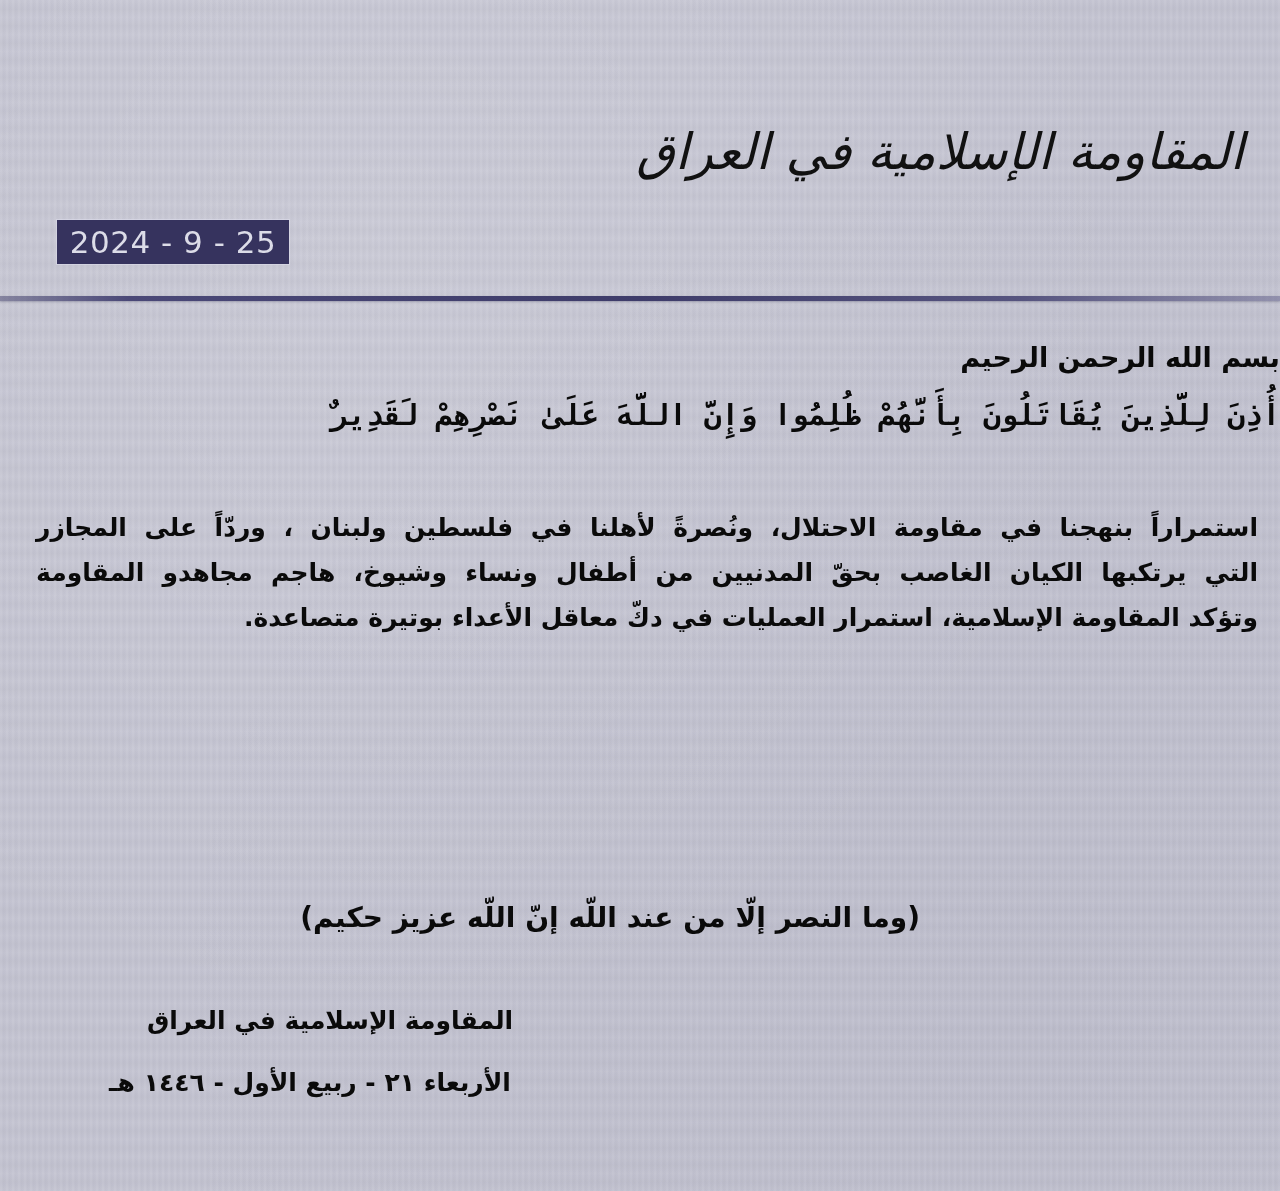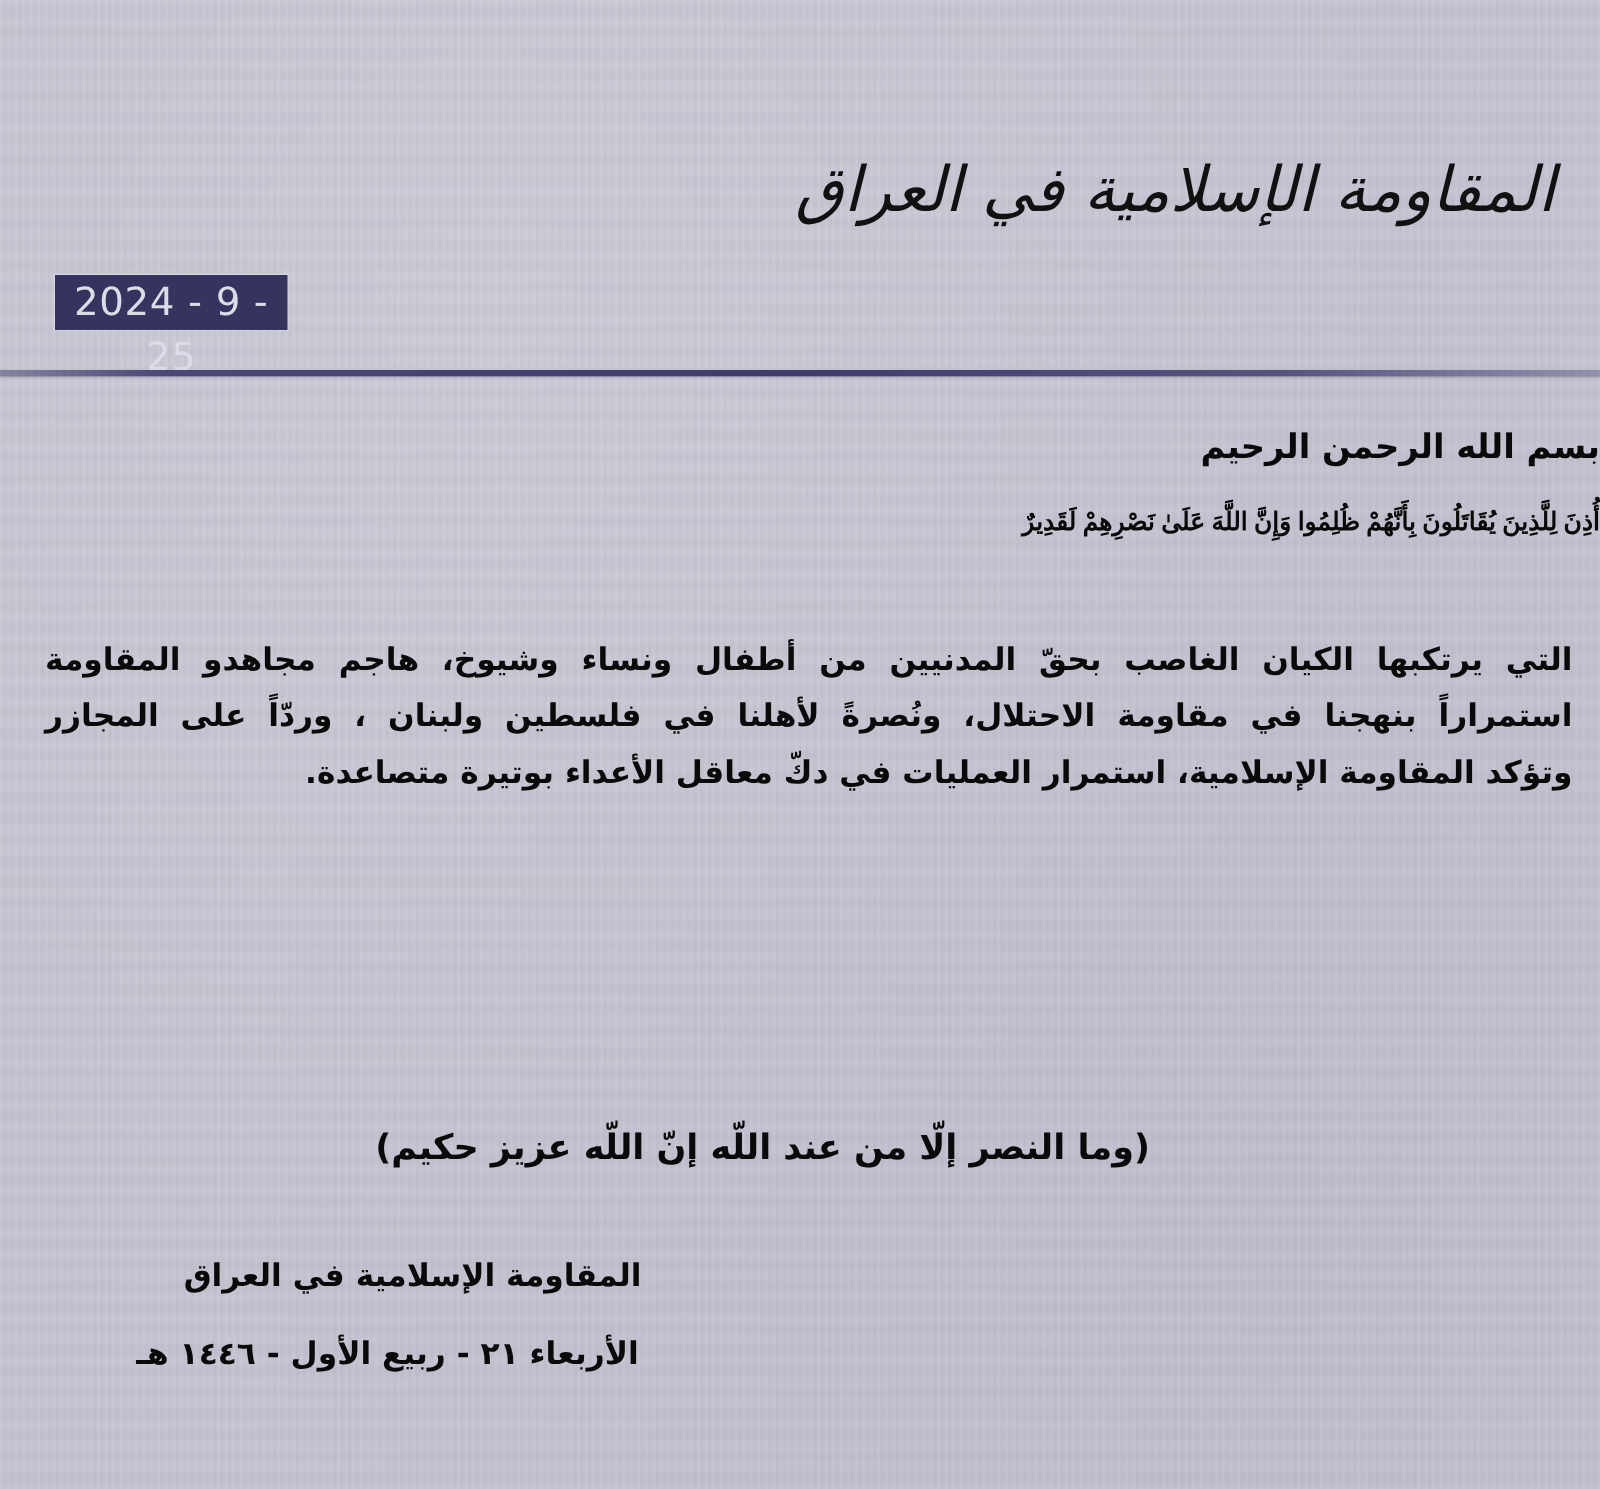--- a/index.html
+++ b/index.html
@@ -28,23 +28,23 @@
       font-size: 50px;
       line-height: 80px;
       direction: rtl;
       color: #111;
       letter-spacing: -1px;
       white-space: nowrap;
       font-style: italic;
     }
     .date-badge {
       position: absolute;
-      left: 44px;
+      left: 57px;
       top: 220px;
-      width: 186px;
+      width: 232px;
       height: 44px;
       background: #36335e;
       color: #dcdce8;
       font-family: "DejaVu Sans", sans-serif;
       font-size: 31px;
       line-height: 44px;
       text-align: center;
       letter-spacing: 0.5px;
       box-shadow: 0 0 0 1px rgba(220,220,235,0.6);
     }
@@ -68,22 +68,22 @@
     .basmala {
       top: 338px;
       font-family: "DejaVu Sans", sans-serif;
       font-size: 27px;
       line-height: 40px;
       padding-left: 45px;
       box-sizing: border-box;
     }
     .verse {
       top: 390px;
-      font-family: Liberation Serif, serif;
-      font-size: 20px;
+      font-family: Liberation Mono, monospace;
+      font-size: 29px;
       line-height: 56px;
       padding-left: 20px;
       box-sizing: border-box;
     }
     .body-text {
       position: absolute;
       left: 36px;
       right: 22px;
       top: 505px;
       direction: rtl;
@@ -147,22 +147,22 @@
 
   <div class="date-badge">2024 - 9 - 25</div>
 
   <div class="divider"></div>
 
   <div class="center-block basmala">بسم الله الرحمن الرحيم</div>
 
   <div class="center-block verse">أُذِنَ لِلَّذِينَ يُقَاتَلُونَ بِأَنَّهُمْ ظُلِمُوا وَإِنَّ اللَّهَ عَلَىٰ نَصْرِهِمْ لَقَدِيرٌ</div>
 
   <div class="body-text">
+    <span class="line">استمراراً بنهجنا في مقاومة الاحتلال، ونُصرةً لأهلنا في فلسطين ولبنان ، وردّاً على المجازر</span>
     <span class="line">التي يرتكبها الكيان الغاصب بحقّ المدنيين من أطفال ونساء وشيوخ، هاجم مجاهدو المقاومة</span>
-    <span class="line">استمراراً بنهجنا في مقاومة الاحتلال، ونُصرةً لأهلنا في فلسطين ولبنان ، وردّاً على المجازر</span>
     <span class="line last">وتؤكد المقاومة الإسلامية، استمرار العمليات في دكّ معاقل الأعداء بوتيرة متصاعدة.</span>
   </div>
 
   <div class="closing-verse">(وما النصر إلّا من عند اللّه إنّ اللّه عزيز حكيم)</div>
 
   <div class="signature">
     <div class="org">المقاومة الإسلامية في العراق</div>
     <div class="hijri">الأربعاء ٢١ - ربيع الأول - ١٤٤٦ هـ</div>
   </div>
 

